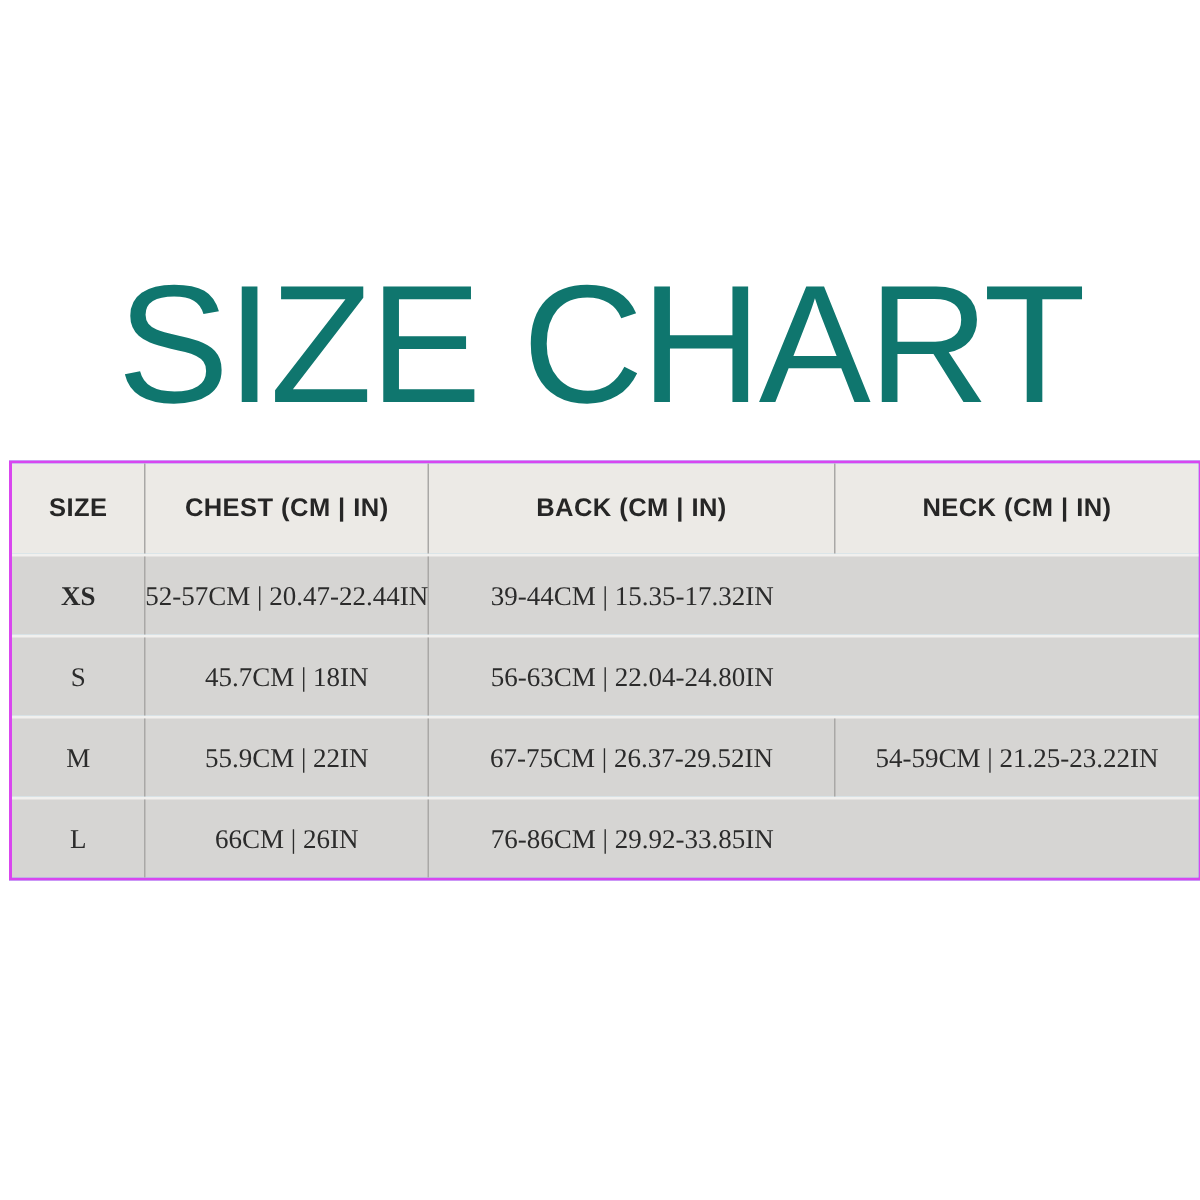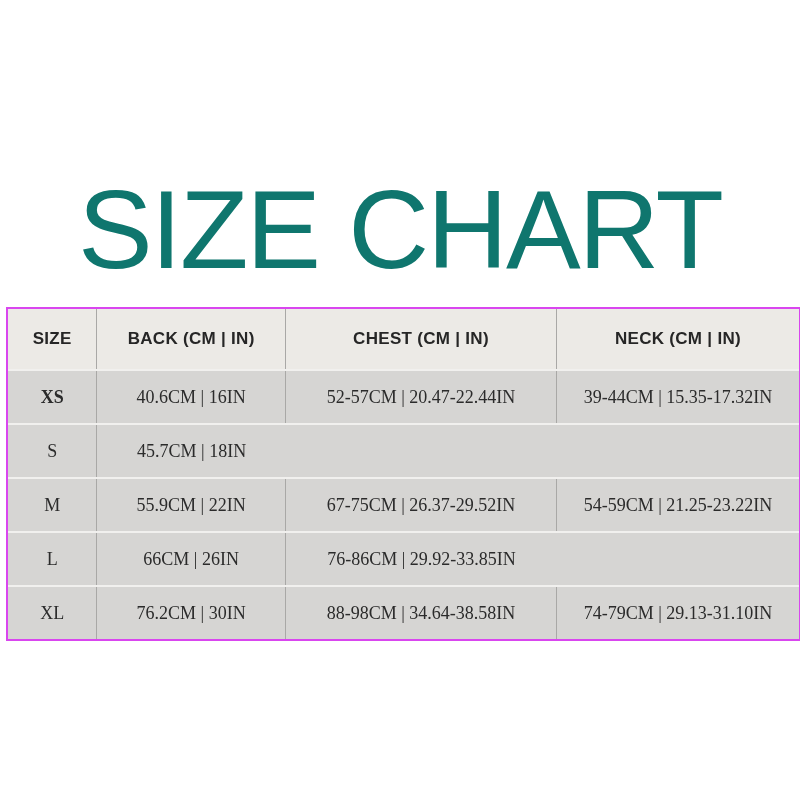--- a/index.html
+++ b/index.html
@@ -90,51 +90,45 @@
 <body>
 
 <div class="page">
 
   <h1 class="page-title">SIZE CHART</h1>
 
   <div class="size-table">
 
     <div class="trow header-row">
       <div class="cell">SIZE</div>
+      <div class="cell">CHEST (CM | IN)</div>
       <div class="cell">BACK (CM | IN)</div>
-      <div class="cell">CHEST (CM | IN)</div>
       <div class="cell">NECK (CM | IN)</div>
     </div>
 
     <div class="trow data-row row-0">
       <div class="cell cell-size">XS</div>
-      <div class="cell cell-back">40.6CM | 16IN</div>
       <div class="cell cell-chest">52-57CM | 20.47-22.44IN</div>
       <div class="cell cell-neck">39-44CM | 15.35-17.32IN</div>
     </div>
 
     <div class="trow data-row row-1">
       <div class="cell cell-size">S</div>
       <div class="cell cell-back">45.7CM | 18IN</div>
+      <div class="cell cell-chest">56-63CM | 22.04-24.80IN</div>
     </div>
 
     <div class="trow data-row row-2">
       <div class="cell cell-size">M</div>
       <div class="cell cell-back">55.9CM | 22IN</div>
       <div class="cell cell-chest">67-75CM | 26.37-29.52IN</div>
       <div class="cell cell-neck">54-59CM | 21.25-23.22IN</div>
     </div>
 
     <div class="trow data-row row-3">
       <div class="cell cell-size">L</div>
       <div class="cell cell-back">66CM | 26IN</div>
       <div class="cell cell-chest">76-86CM | 29.92-33.85IN</div>
     </div>
 
-    <div class="trow data-row row-4">
-      <div class="cell cell-size">XL</div>
-      <div class="cell cell-back">76.2CM | 30IN</div>
-      <div class="cell cell-chest">88-98CM | 34.64-38.58IN</div>
-      <div class="cell cell-neck">74-79CM | 29.13-31.10IN</div>
-    </div>
 
   </div>
 </div>
 
 </body></html>

